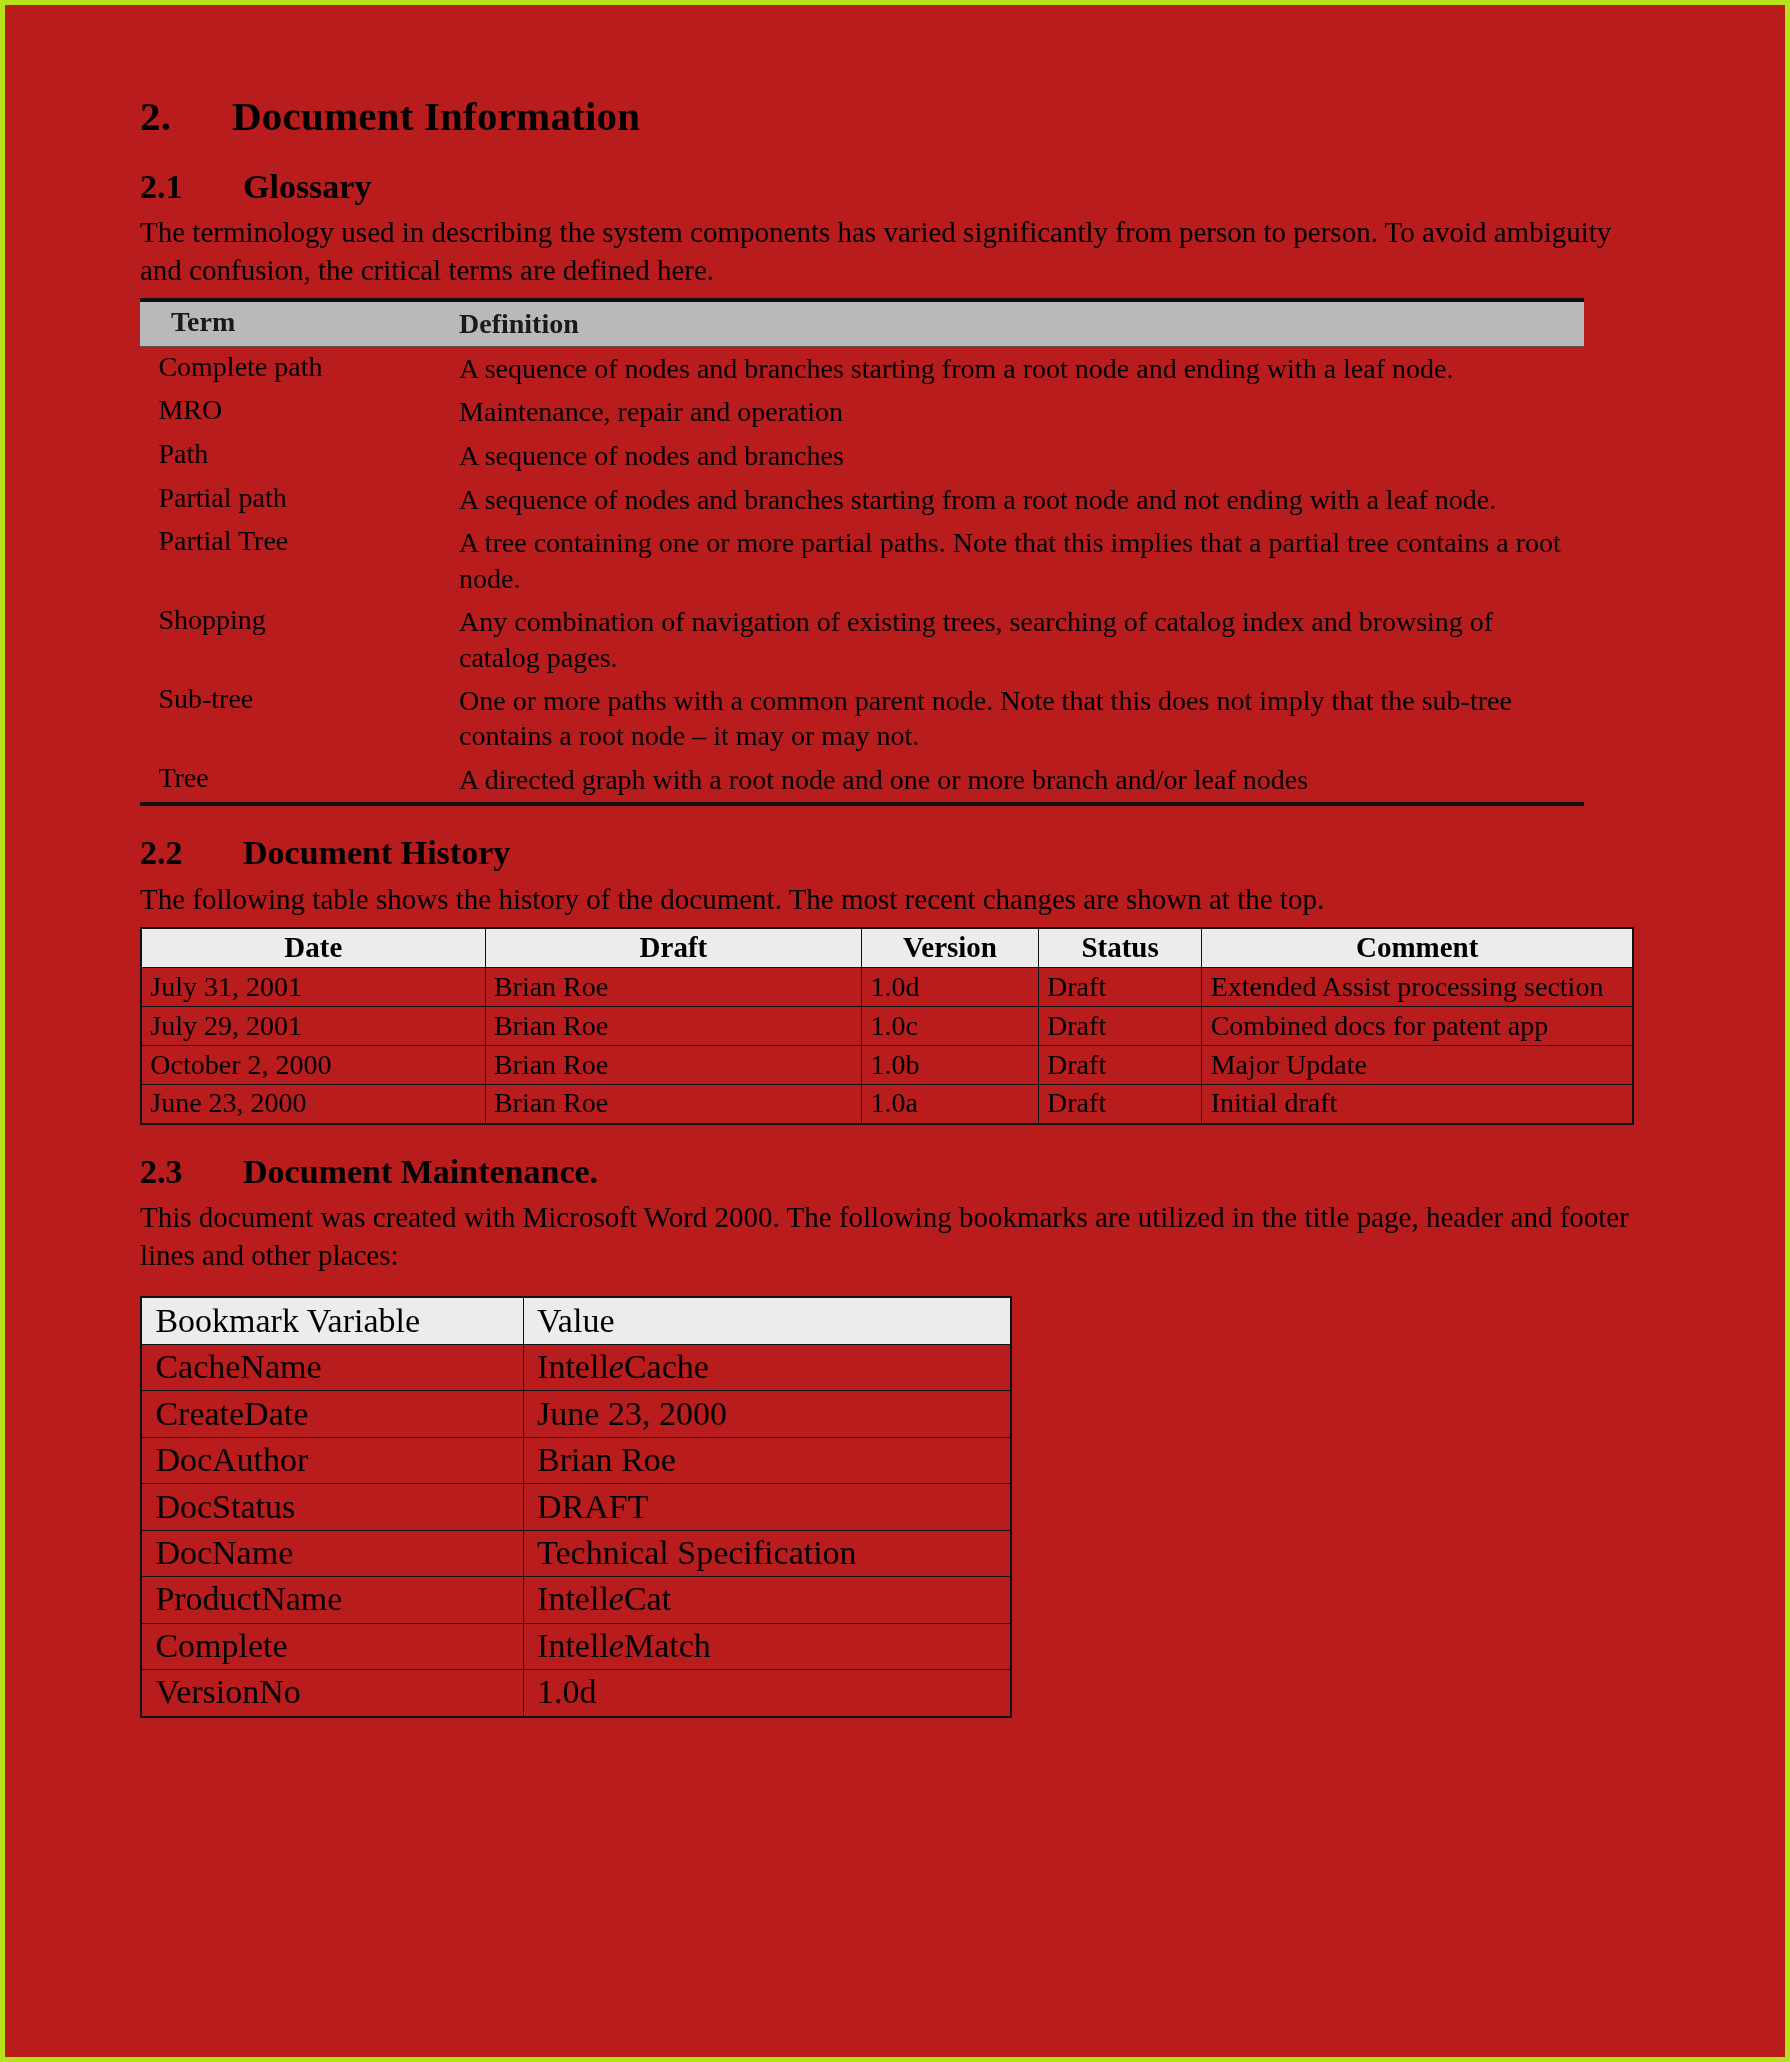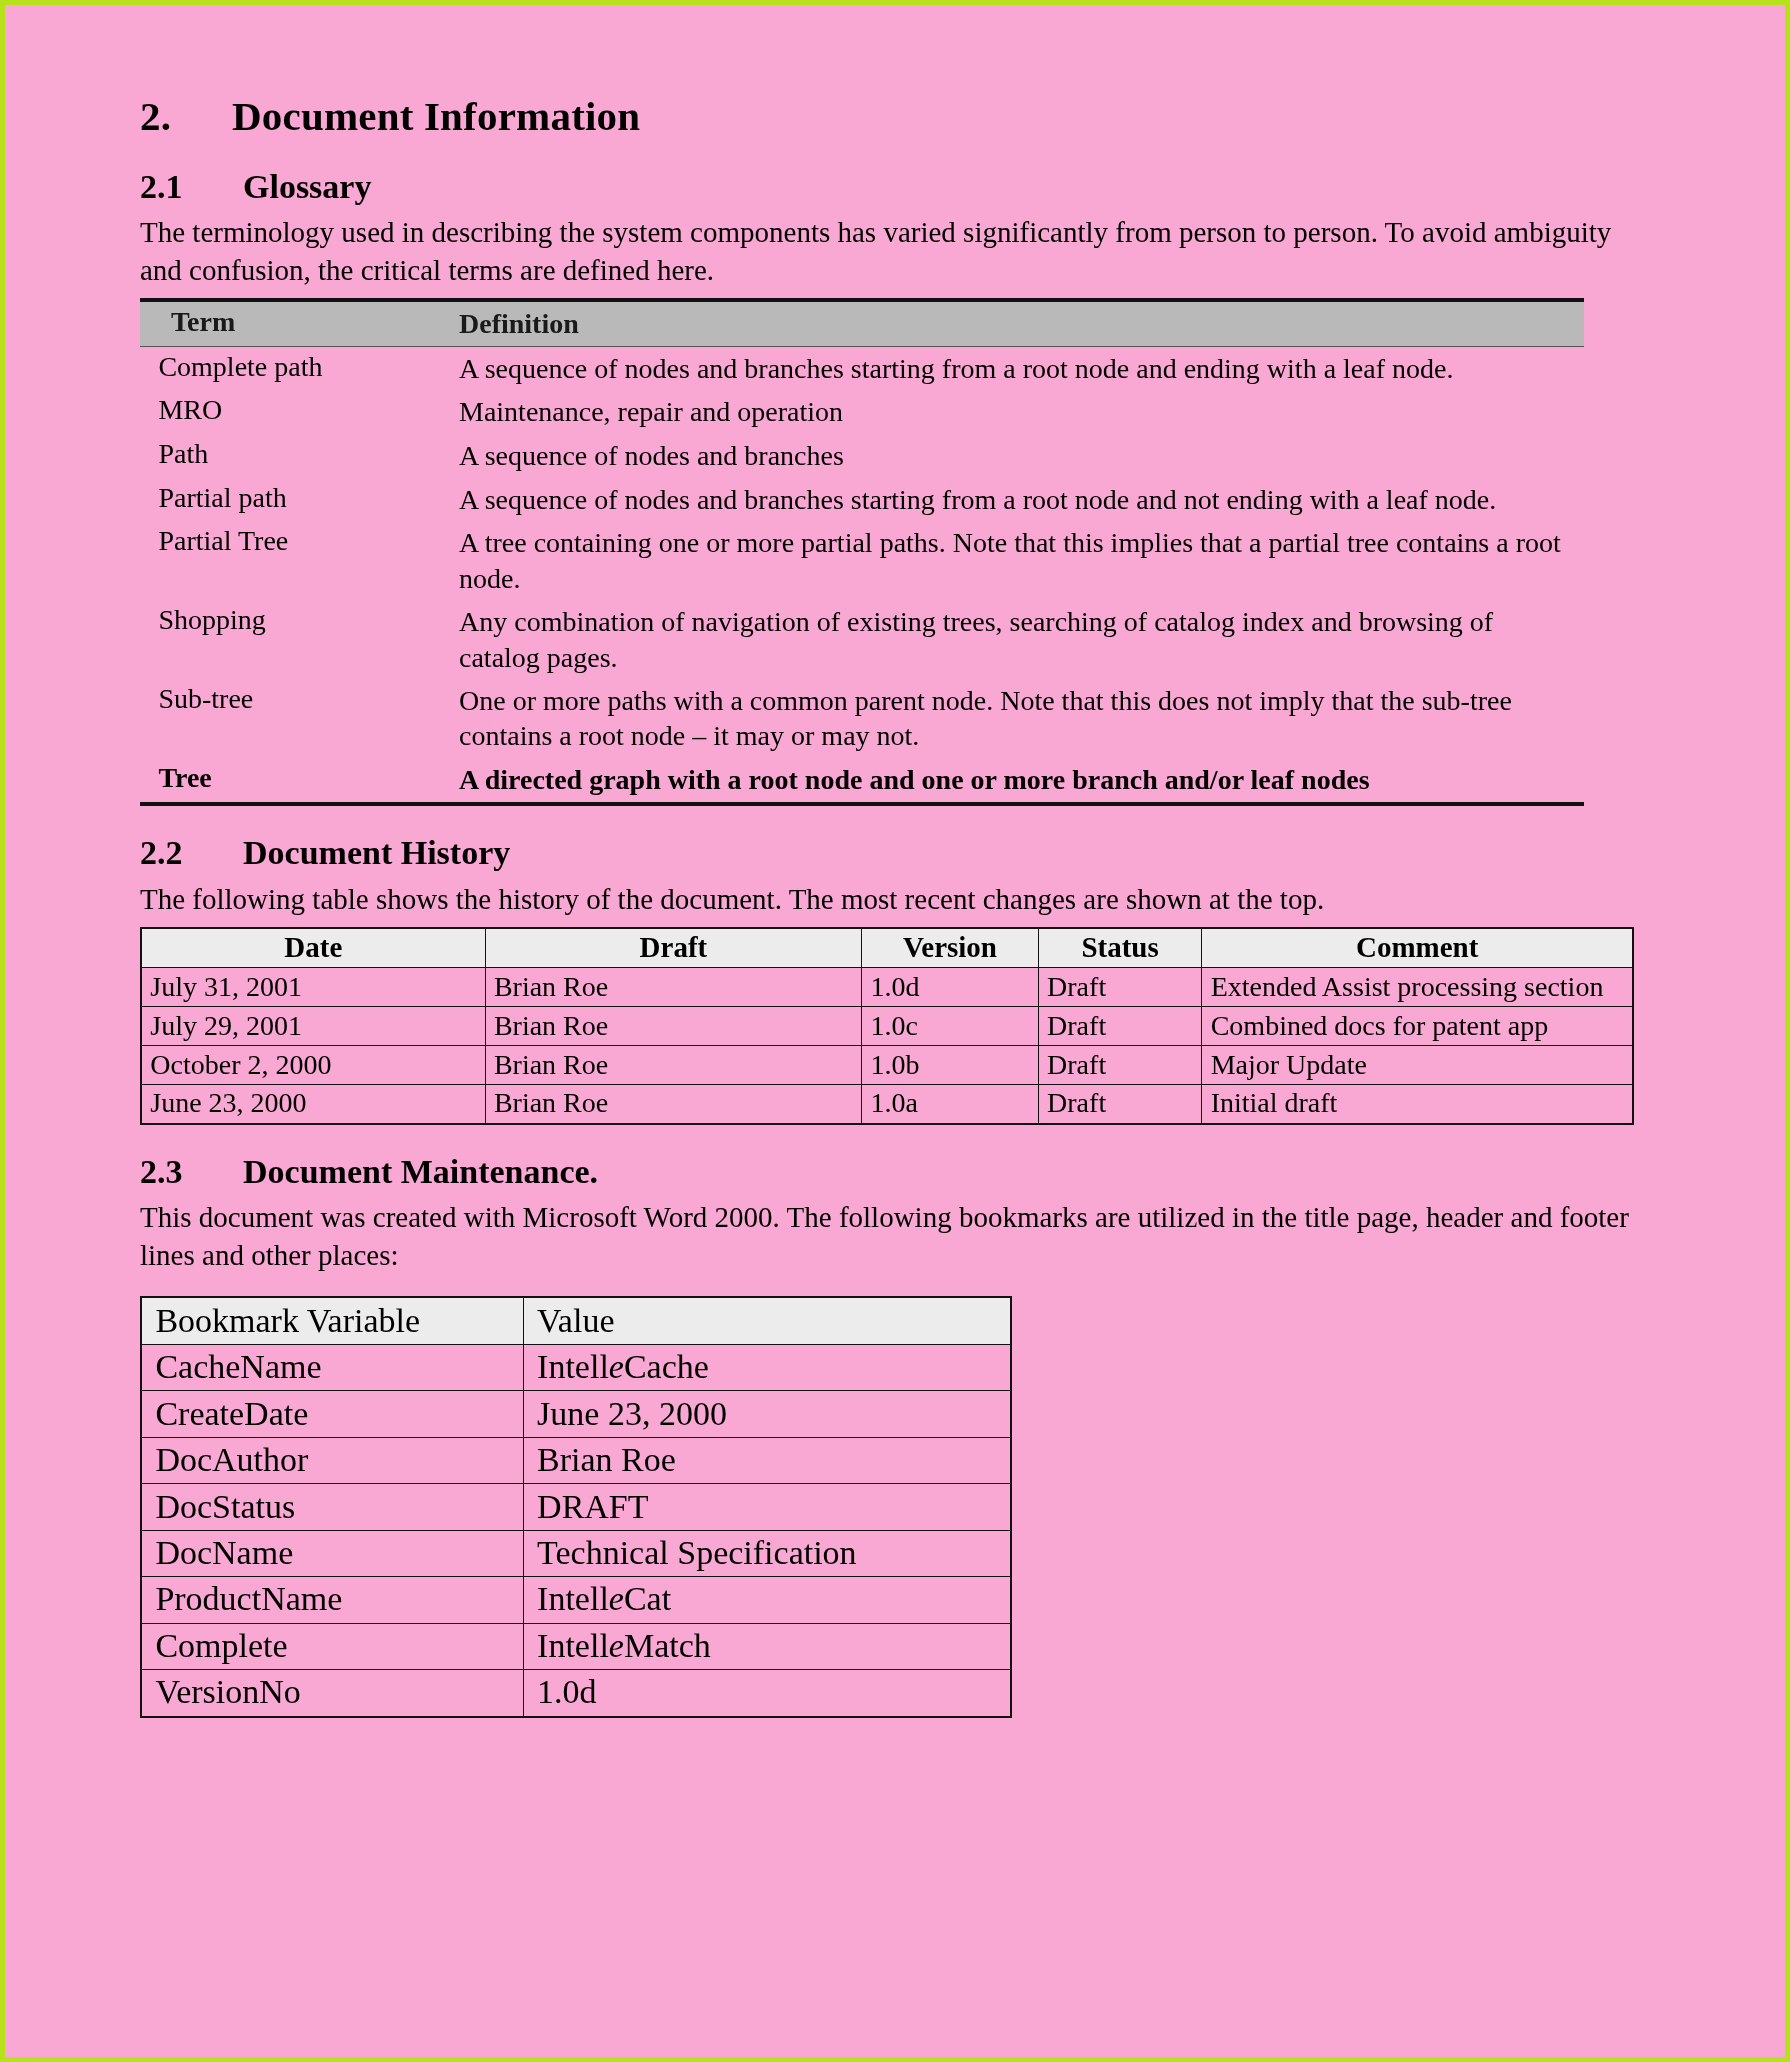--- a/index.html
+++ b/index.html
@@ -23,21 +23,21 @@
     height: 2062px;
     box-sizing: border-box;
     border: 5.8px solid #b7e21b;
     pointer-events: none;
   }
   .page {
     position: absolute;
     left: 0; top: 0;
     width: 1790px;
     height: 2062px;
-    background: #f9a8d4;
+    background: #b91c1c;
   }
   .content {
     position: absolute;
     left: 140px;
     top: 92px;
     width: 1494px;
   }
 
   h1.chapter {
     font-size: 41px;
@@ -86,21 +86,20 @@
     vertical-align: top;
     padding: 4.2px 0 4.2px 18.4px;
   }
   .glossary td.def-col {
     vertical-align: top;
     padding: 4.2px 8.3px 4.2px 0;
     line-height: 1.26;
   }
   .glossary tr.last td {
     border-bottom: 4.2px solid #111;
-    font-weight: bold;
   }
   .glossary tr.last td { padding-bottom: 5px; }
 
   
   .history {
     margin-top: 6px;
     margin-left: 0px;
     width: 1494px;
     border-collapse: collapse;
     font-size: 28px;

